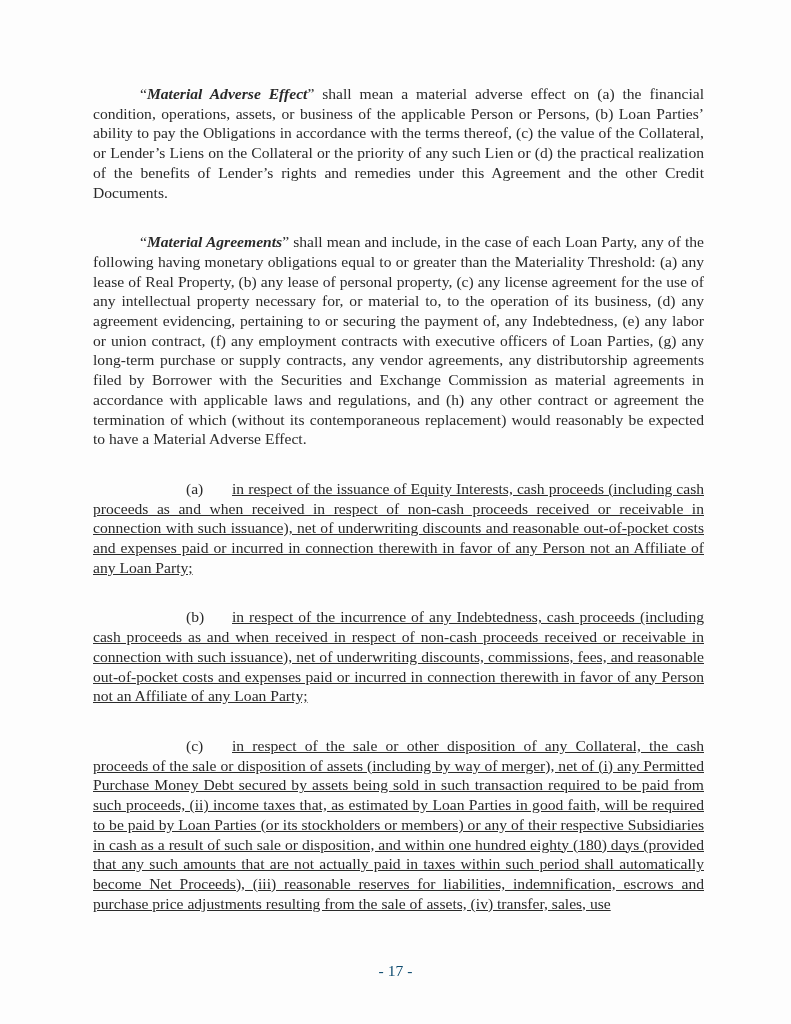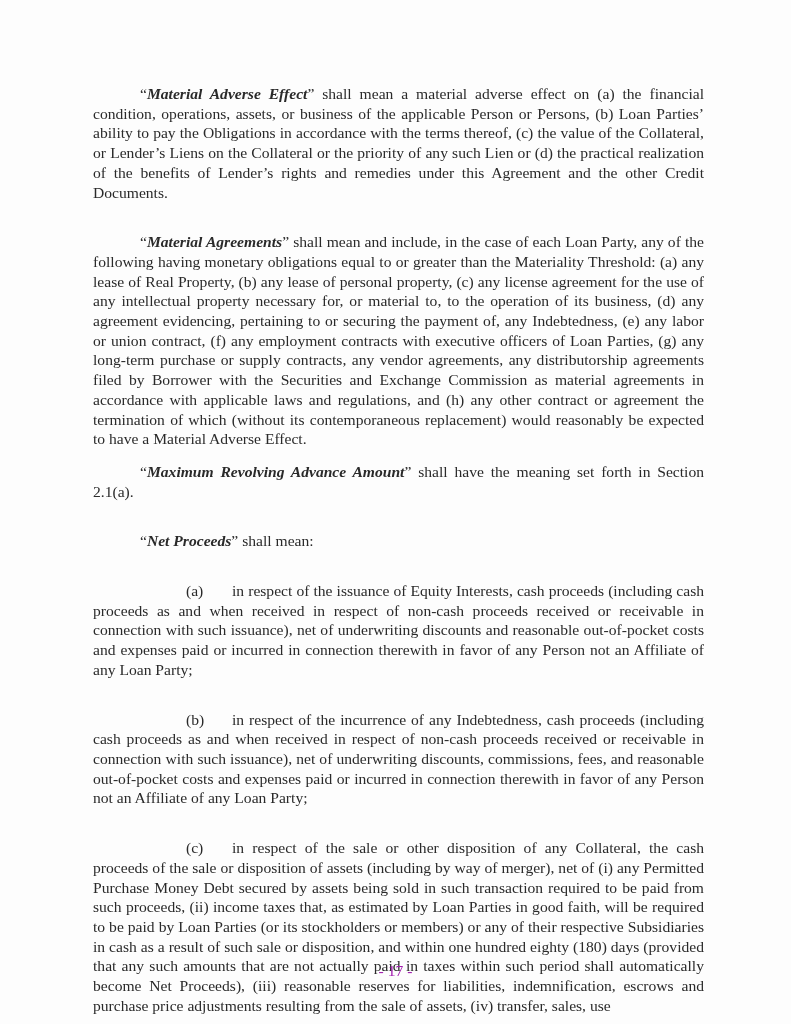--- a/index.html
+++ b/index.html
@@ -29,51 +29,50 @@
     text-align: justify;
     text-indent: 47px;
   }
   .para + .para { margin-top: 30px; }
   .term {
     font-weight: bold;
     font-style: italic;
   }
   .sub {
     text-indent: 93px;
+    text-decoration: underline;
   }
   .sub .label {
     display: inline-block;
     text-indent: 0;
     width: 46px;
   }
   .gap-small { margin-top: 13px !important; }
   .page-number {
     position: absolute;
     top: 962px;
     left: 0;
     width: 791px;
     text-align: center;
     font-family: "Liberation Serif", "DejaVu Serif", serif;
     font-size: 15.6px;
-    color: #a21caf;
+    color: #0c4a6e;
   }
 </style>
 </head>
 <body>
 
 <div class="page">
 
   <p class="para"><span>“</span><span class="term">Material Adverse Effect</span><span>”</span><span> shall mean a material adverse effect on (a)&nbsp;the financial condition, operations, assets, or business of the applicable Person or Persons, (b) Loan Parties’ ability to pay the Obligations in accordance with the terms thereof, (c) the value of the Collateral, or Lender’s Liens on the Collateral or the priority of any such Lien or (d) the practical realization of the benefits of Lender’s rights and remedies under this Agreement and the other Credit Documents.</span></p>
 
   <p class="para"><span>“</span><span class="term">Material Agreements</span><span>”</span><span> shall mean and include, in the case of each Loan Party, any of the following having monetary obligations equal to or greater than the Materiality Threshold: (a)&nbsp;any lease of Real Property, (b) any lease of personal property, (c) any license agreement for the use of any intellectual property necessary for, or material to, to the operation of its business, (d)&nbsp;any agreement evidencing, pertaining to or securing the payment of, any Indebtedness, (e)&nbsp;any labor or union contract, (f) any employment contracts with executive officers of Loan Parties, (g)&nbsp;any long-term purchase or supply contracts, any vendor agreements, any distributorship agreements filed by Borrower with the Securities and Exchange Commission as material agreements in accordance with applicable laws and regulations, and (h)&nbsp;any other contract or agreement the termination of which (without its contemporaneous replacement) would reasonably be expected to have a Material Adverse Effect.</span></p>
 
 
-  <p class="para gap-small"><span>“</span><span class="term">Maximum Revolving Advance Amount</span><span>”</span><span> shall have the meaning set forth in Section 2.1(a).</span></p>
 
-  <p class="para"><span>“</span><span class="term">Net Proceeds</span><span>”</span><span> shall mean:</span></p>
 
   <p class="para sub"><span class="label">(a)</span><span>in respect of the issuance of Equity Interests, cash proceeds (including cash proceeds as and when received in respect of non-cash proceeds received or receivable in connection with such issuance), net of underwriting discounts and reasonable out-of-pocket costs and expenses paid or incurred in connection therewith in favor of any Person not an Affiliate of any Loan Party;</span></p>
 
   <p class="para sub"><span class="label">(b)</span><span>in respect of the incurrence of any Indebtedness, cash proceeds (including cash proceeds as and when received in respect of non-cash proceeds received or receivable in connection with such issuance), net of underwriting discounts, commissions, fees, and reasonable out-of-pocket costs and expenses paid or incurred in connection therewith in favor of any Person not an Affiliate of any Loan Party;</span></p>
 
   <p class="para sub"><span class="label">(c)</span><span>in respect of the sale or other disposition of any Collateral, the cash proceeds of the sale or disposition of assets (including by way of merger), net of (i) any Permitted Purchase Money Debt secured by assets being sold in such transaction required to be paid from such proceeds, (ii) income taxes that, as estimated by Loan Parties in good faith, will be required to be paid by Loan Parties (or its stockholders or members) or any of their respective Subsidiaries in cash as a result of such sale or disposition, and within one hundred eighty (180) days (provided that any such amounts that are not actually paid in taxes within such period shall automatically become Net Proceeds), (iii) reasonable reserves for liabilities, indemnification, escrows and purchase price adjustments resulting from the sale of assets, (iv) transfer, sales, use</span></p>
 
 </div>
 
 <div class="page-number">- 17 -</div>

